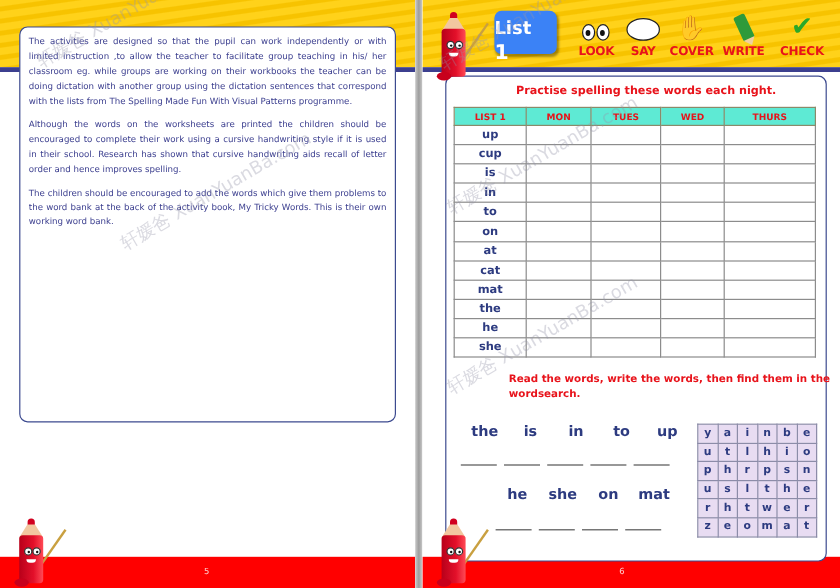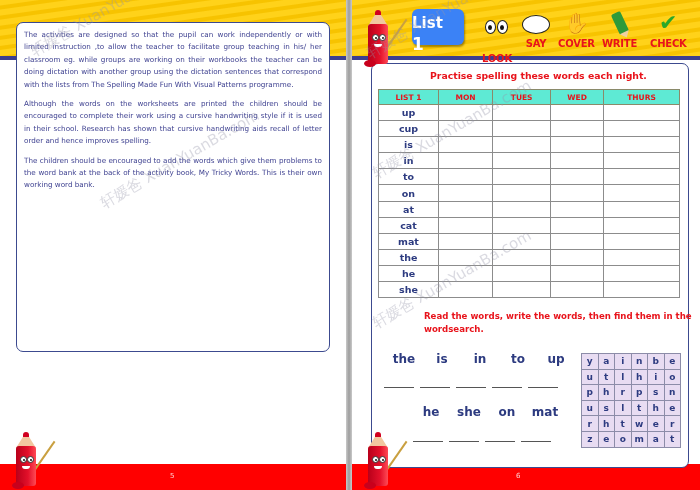--- a/index.html
+++ b/index.html
@@ -50,21 +50,21 @@
   .page-right .pencil-bottom { left: 10px; top: 432px; }
 
   
   .list-badge { position: absolute; left: 60px; top: 9px; width: 52px; height: 36px; background: #3b82f6; border-radius: 6px; color: #fff; font-family: "DejaVu Sans", sans-serif; font-weight: bold; box-shadow: 1px 2px 2px rgba(0,0,0,.35); }
   .list-badge .l1 { display: block; font-size: 15px; line-height: 20px; margin-top: 4px; }
   .list-badge .l2 { display: block; font-size: 17px; line-height: 22px; }
 
   .lscwc { position: absolute; top: 10px; display: flex; flex-direction: column; align-items: center; }
   .lscwc .ico { height: 24px; display: flex; align-items: flex-end; justify-content: center; }
   .lscwc .lbl { font-family: "DejaVu Sans", sans-serif; font-size: 10px; font-weight: bold; color: #e8131b; margin-top: 4px; letter-spacing: -0.2px; }
-  .step-look { left: 130px; gap: 15px; } .step-say { left: 170px; } .step-cover { left: 206px; } .step-write { left: 250px; } .step-check { left: 298px; }
+  .step-look { left: 130px; } .step-say { left: 170px; } .step-cover { left: 206px; } .step-write { left: 250px; } .step-check { left: 298px; }
 
   .eyes { display: flex; gap: 1px; }
   .eyes span { width: 11px; height: 14px; background: #fff; border: 1.5px solid #222; border-radius: 50%; position: relative; }
   .eyes span::after { content: ""; position: absolute; left: 2px; top: 4px; width: 4px; height: 5px; background: #111; border-radius: 50%; }
   .bubble { width: 28px; height: 19px; background: #fff; border: 1.5px solid #222; border-radius: 50%; }
   .hand { font-size: 20px; line-height: 22px; color: #e8b68a; }
   .pen { width: 10px; height: 22px; background: #2e9a3a; transform: rotate(-25deg); border-radius: 2px; position: relative; }
   .pen::after { content:""; position:absolute; left:0; bottom:-5px; border-left:5px solid transparent; border-right:5px solid transparent; border-top:6px solid #f0d0a0; }
   .tick { font-size: 22px; line-height: 22px; color: #2aa82a; font-weight: bold; }
 

